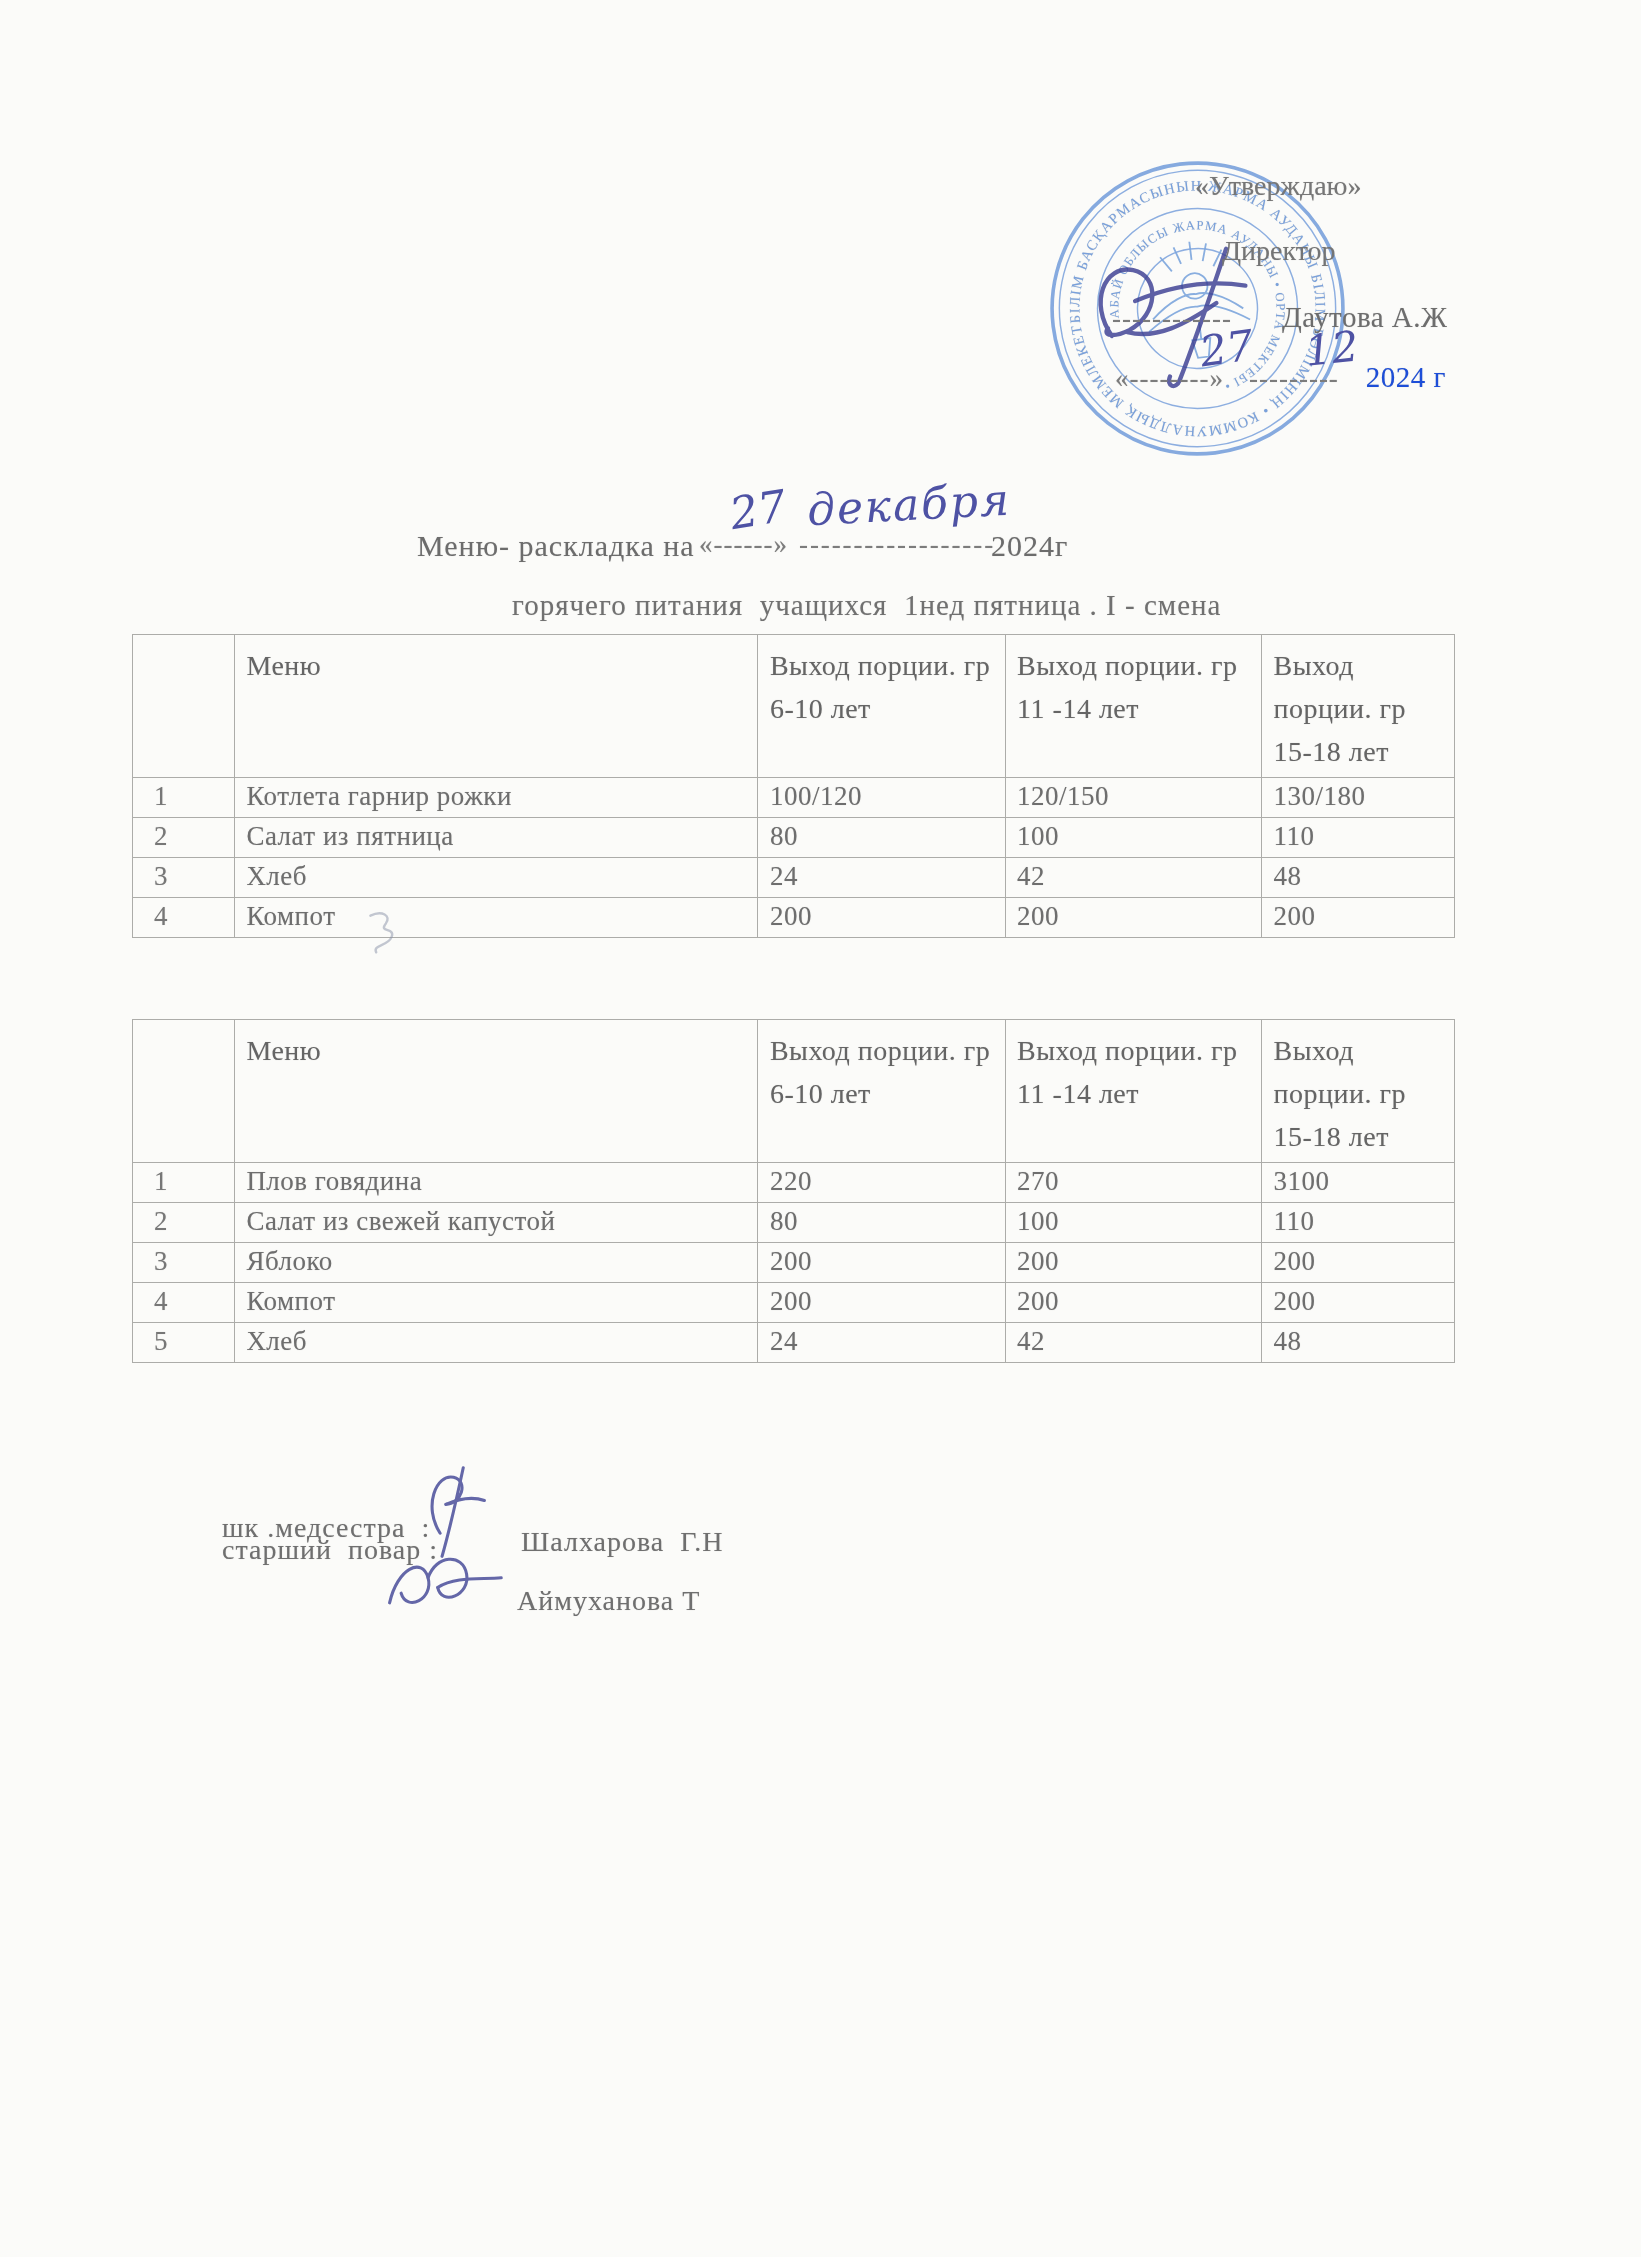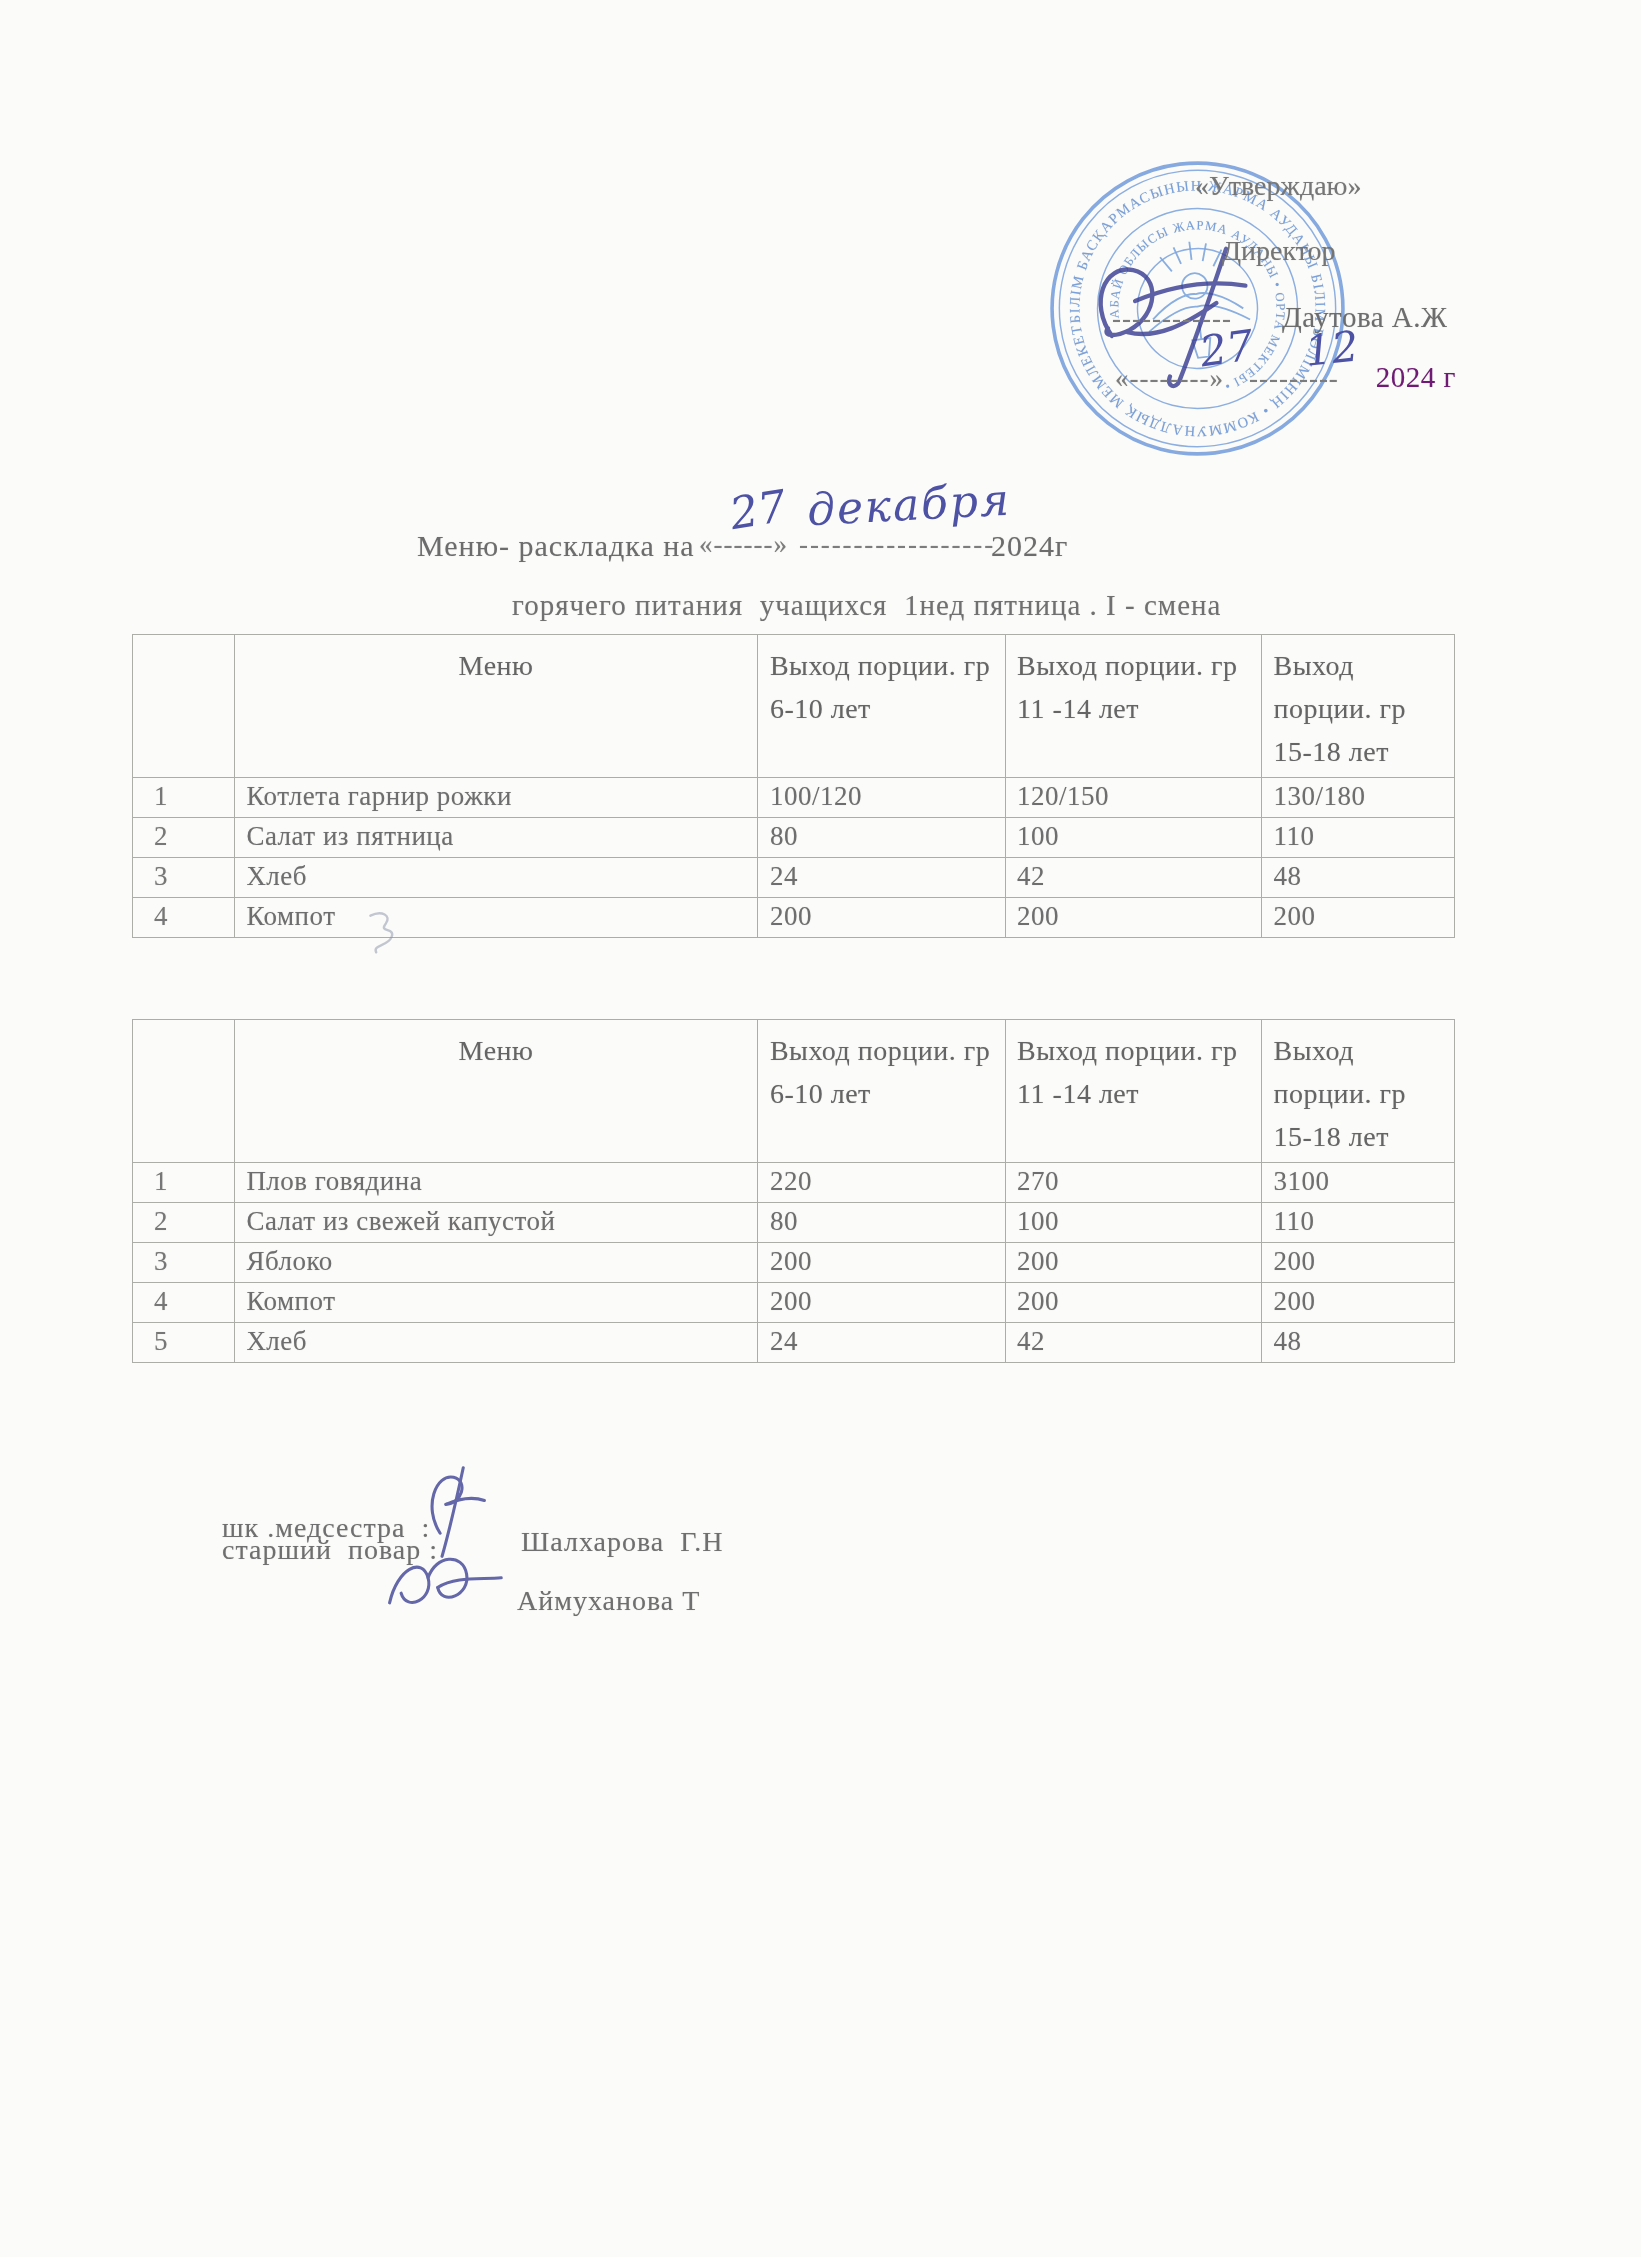--- a/index.html
+++ b/index.html
@@ -12,21 +12,21 @@
   .stamp{position:absolute;left:1043px;top:154px;width:309px;height:309px;opacity:.88;transform:rotate(-7deg);}
   .ink-sign{position:absolute;left:1079px;top:243px;width:208px;height:150px;}
   
   .ap{position:absolute;white-space:nowrap;}
   .ap1{left:1195px;top:170px;font-size:28px;color:#767676;}
   .ap2{left:1222px;top:235px;font-size:28px;color:#747474;}
   .ap3{left:1112px;top:301px;font-size:27px;color:#7c7c7c;letter-spacing:1px;}
   .ap3 .nm{margin-left:50px;font-size:29px;color:#6d6d6d;letter-spacing:0.5px;}
   .ap4{left:1115px;top:361px;font-size:27px;color:#7c7c7c;letter-spacing:1px;}
   .ap4 .md{margin-left:25px;}
-  .ap4 .yr{margin-left:37px;font-size:29px;color:#701a75;letter-spacing:0.5px;text-align:center;}
+  .ap4 .yr{margin-left:27px;font-size:29px;color:#1d4ed8;letter-spacing:0.5px;text-align:center;}
   .hw{position:absolute;font-family:"DejaVu Serif",serif;font-style:italic;color:#4e52a4;
       text-shadow:none;white-space:nowrap;}
   .hw-a-day{left:1200px;top:324px;font-size:42px;transform:rotate(-8deg);}
   .hw-a-month{left:1305px;top:324px;font-size:42px;transform:rotate(-6deg);}
   
   .title-row{position:absolute;left:0;top:521px;width:100%;height:68px;}
   .title-row span{position:absolute;white-space:nowrap;}
   .t-prefix{left:417px;top:7.7px;font-size:30px;color:#6c6c6c;letter-spacing:1px;}
   .t-quote{left:699px;top:7.7px;font-size:27px;color:#7c7c7c;letter-spacing:1px;}
   .t-dash{left:799px;top:7.7px;font-size:27px;color:#7c7c7c;letter-spacing:1.9px;}
@@ -38,21 +38,21 @@
   .s1{left:512px;top:589px;}
   .s2{left:543px;top:973px;}
   
   .menu{position:absolute;left:132px;width:1323px;border-collapse:collapse;table-layout:fixed;
         font-size:27px;color:#6e6e6e;}
   .menu th,.menu td{border:1px solid #acaca9;font-weight:normal;text-align:left;
         vertical-align:top;padding:2.9px 11.6px;letter-spacing:0.5px;}
   .menu thead th{padding-top:8.7px;font-size:28px;color:#656565;line-height:1.55;}
   .menu thead tr{height:113px;}
   .menu tbody tr{height:40px;}
-  .menu th.h-menu{text-align:center;}
+  .menu th.h-menu{}
   .menu td.c-num{padding-left:21px;color:#777;}
   .t1{top:634px;}
   .t2{top:1019px;}
   
   .sig-area span{position:absolute;white-space:pre;font-size:28px;color:#6f6f6f;letter-spacing:1px;}
   .lbl-nurse{left:222px;top:1512px;}
   .nm-nurse{left:521px;top:1512px;margin-top:14px;}
   .lbl-cook{left:222px;top:1534px;font-family:Liberation Serif, serif;}
   .nm-cook{left:517px;top:1585px;}
   .sig-nurse{position:absolute;left:413px;top:1460px;width:87px;height:106px;}

